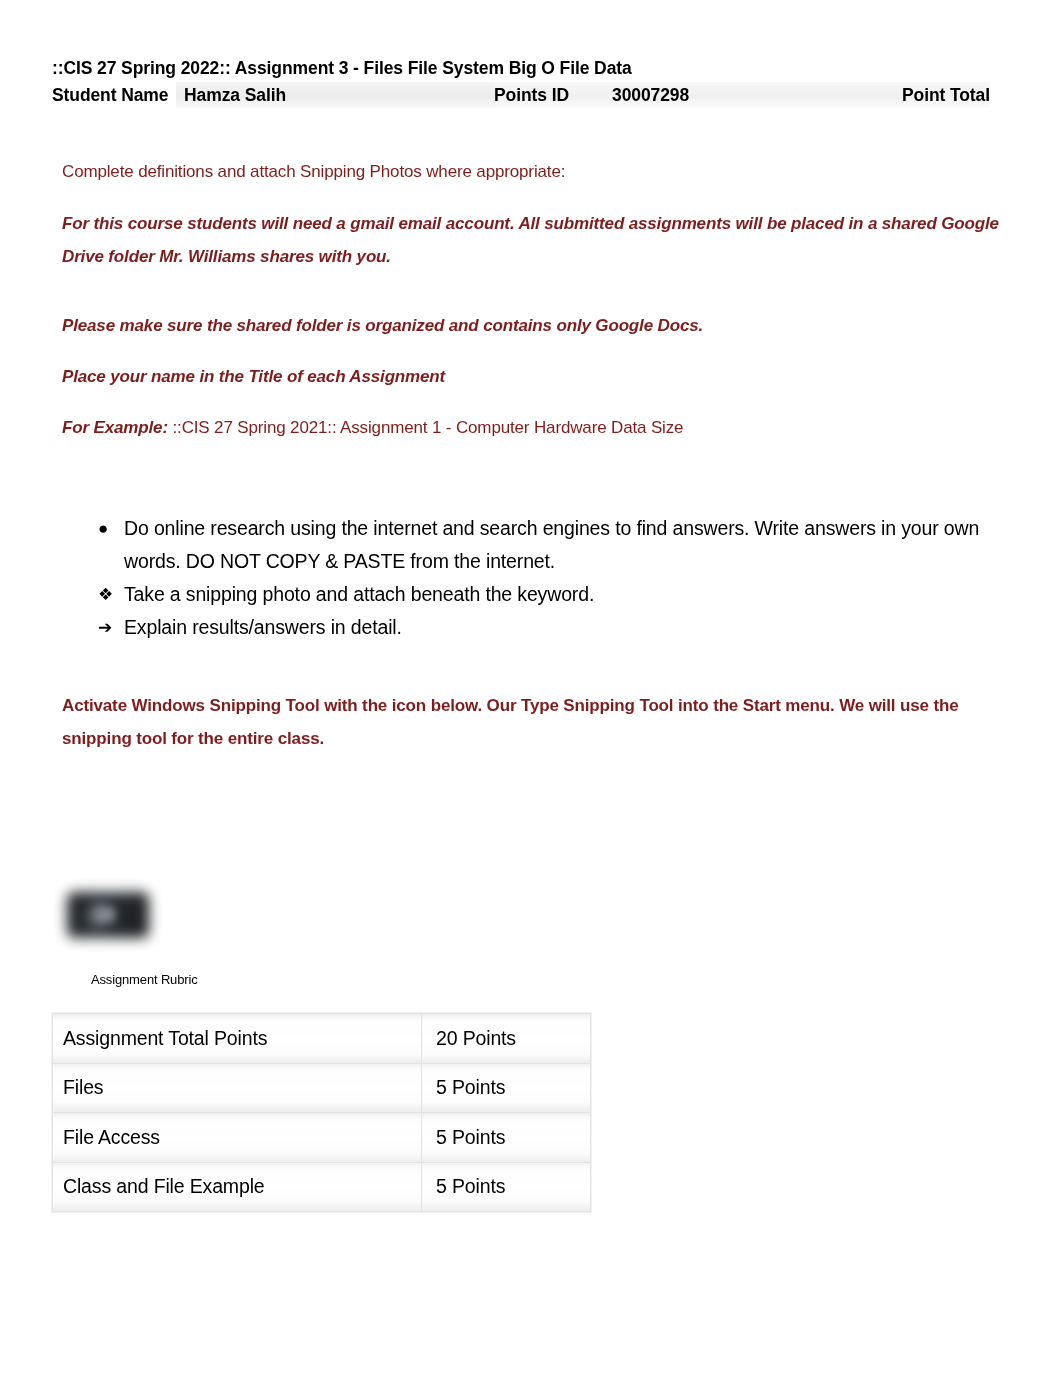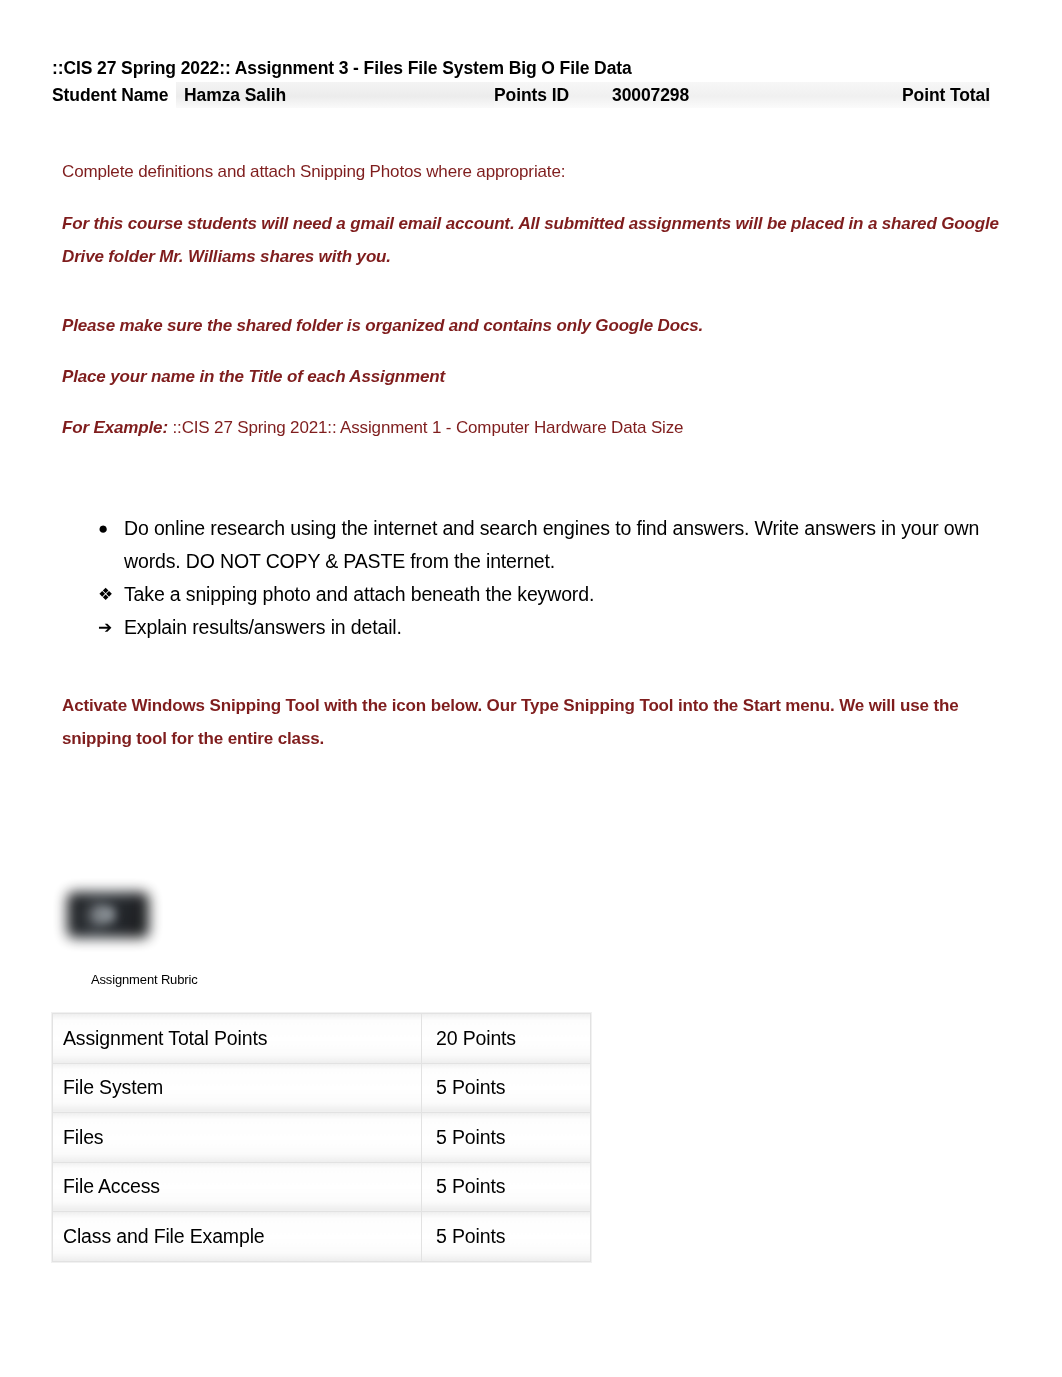--- a/index.html
+++ b/index.html
@@ -265,24 +265,20 @@
 
   <div class="rubric-label">Assignment Rubric</div>
 
   <table class="rubric-table">
     <tbody>
         <tr>
       <td class="col-crit">Assignment Total Points</td>
       <td class="col-pts">20 Points</td>
     </tr>
     <tr>
-      <td class="col-crit">File System</td>
-      <td class="col-pts">5 Points</td>
-    </tr>
-    <tr>
       <td class="col-crit">Files</td>
       <td class="col-pts">5 Points</td>
     </tr>
     <tr>
       <td class="col-crit">File Access</td>
       <td class="col-pts">5 Points</td>
     </tr>
     <tr>
       <td class="col-crit">Class and File Example</td>
       <td class="col-pts">5 Points</td>

